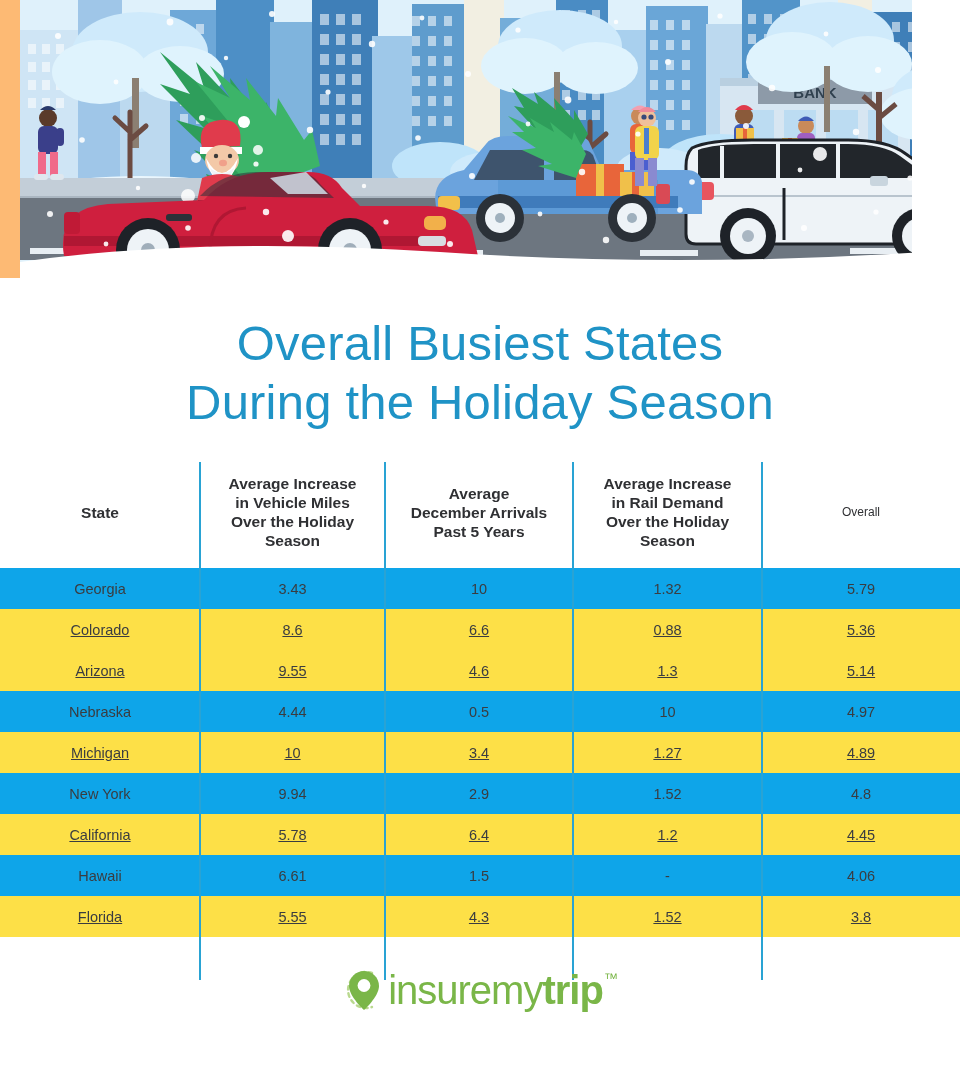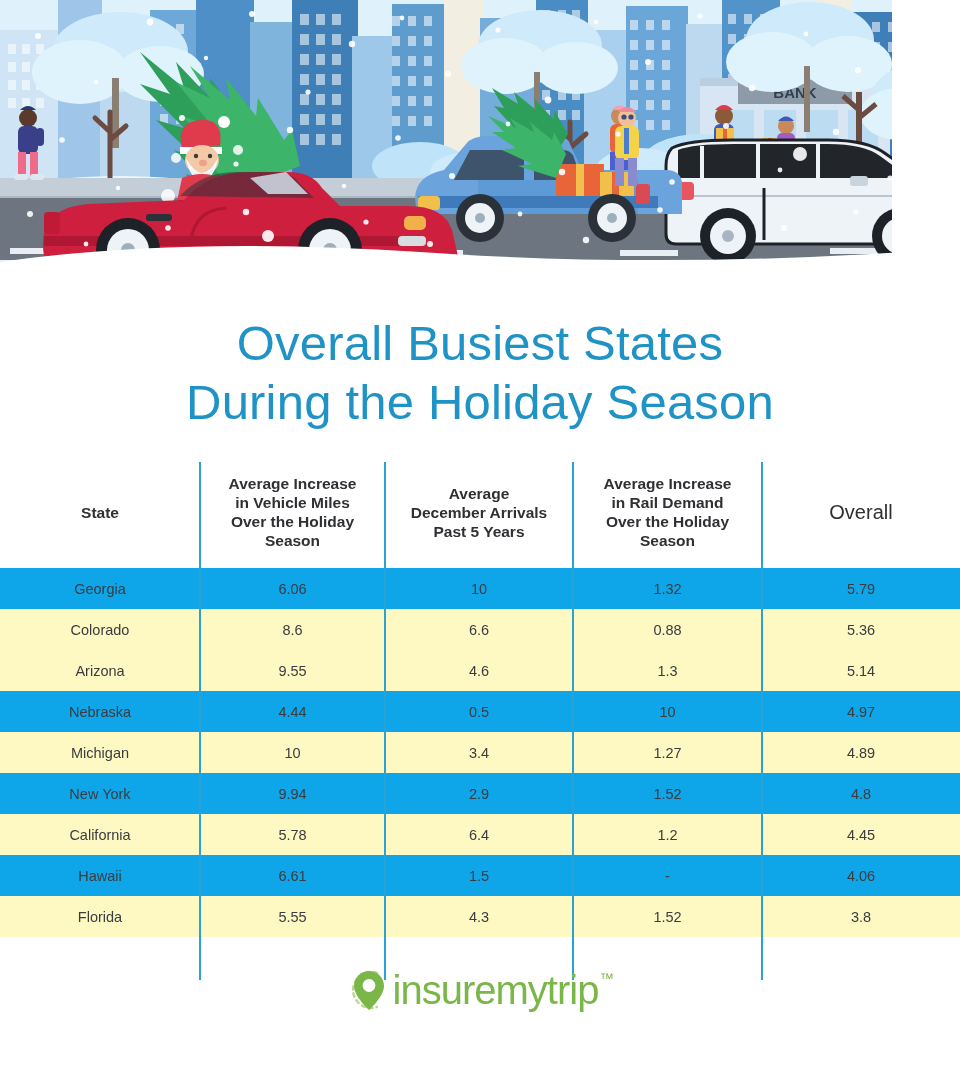--- a/index.html
+++ b/index.html
@@ -5,21 +5,21 @@
   html,body{margin:0;padding:0;}
   body{
     width:960px;height:1076px;
     background:#ffffff;
     font-family:"Liberation Sans", sans-serif;
     overflow:hidden;
     position:relative;
   }
 
   
-  .hero{position:relative;width:892px;height:278px;overflow:hidden;background:#fdba74;}
+  .hero{position:relative;width:892px;height:278px;overflow:hidden;background:#fdba74;padding-left:20px;}
   .hero svg{display:block;width:960px;height:278px;}
 
   
   .title-block{
     text-align:center;
     padding-top:36px;
   }
   .title-line{
     color:#1f93c6;
     font-size:49px;
@@ -45,32 +45,32 @@
   thead th{
     vertical-align:middle;
     text-align:center;
     height:112px;
     padding:0 8px;
     color:#2f3033;
     font-size:15.5px;
     font-weight:bold;
     line-height:19px;
   }
-  thead th.light{font-weight:400;font-size:20px;}
+  thead th.light{font-weight:400;font-size:12px;}
 
   tbody td{
     height:41px;
     text-align:center;
     color:#3a3c40;
     font-size:14.5px;
     font-weight:400;
     padding:0 6px;
   }
   tbody tr.odd td{background:#0ea5e9;}
-  tbody tr.even td{background:#fef9c3;}
+  tbody tr.even td{background:#fde047;text-decoration:underline;}
 
   
   .dividers{position:absolute;left:0;top:0;width:960px;height:100%;pointer-events:none;}
   .dividers i{
     position:absolute;
     top:6px;
     width:2px;
     height:518px;
     background:#29a3d4;
     display:block;
@@ -86,21 +86,21 @@
   .logo-inner{position:relative;display:flex;align-items:center;}
   .logo-pin{display:block;}
   .logo-text{
     font-size:40px;
     letter-spacing:-1px;
     color:#7ab648;
     line-height:40px;
     margin-left:2px;
     font-weight:400;
   }
-  .logo-text b{font-weight:normal;}
+  .logo-text b{font-weight:bold;}
   .logo-tm{
     font-size:14px;
     color:#7ab648;
     vertical-align:super;
     line-height:14px;
     margin-left:1px;
     align-self:flex-start;
     margin-top:4px;
   }
 </style>
@@ -646,21 +646,21 @@
           <span>Season</span>
         </th>
         <th class="light">
           <span>Overall</span>
         </th>
       </tr>
     </thead>
     <tbody>
       <tr class="odd">
         <td>Georgia</td>
-        <td>6.06</td>
+        <td>3.43</td>
         <td>10</td>
         <td>1.32</td>
         <td>5.79</td>
       </tr>
       <tr class="even">
         <td>Colorado</td>
         <td>8.6</td>
         <td>6.6</td>
         <td>0.88</td>
         <td>5.36</td>

